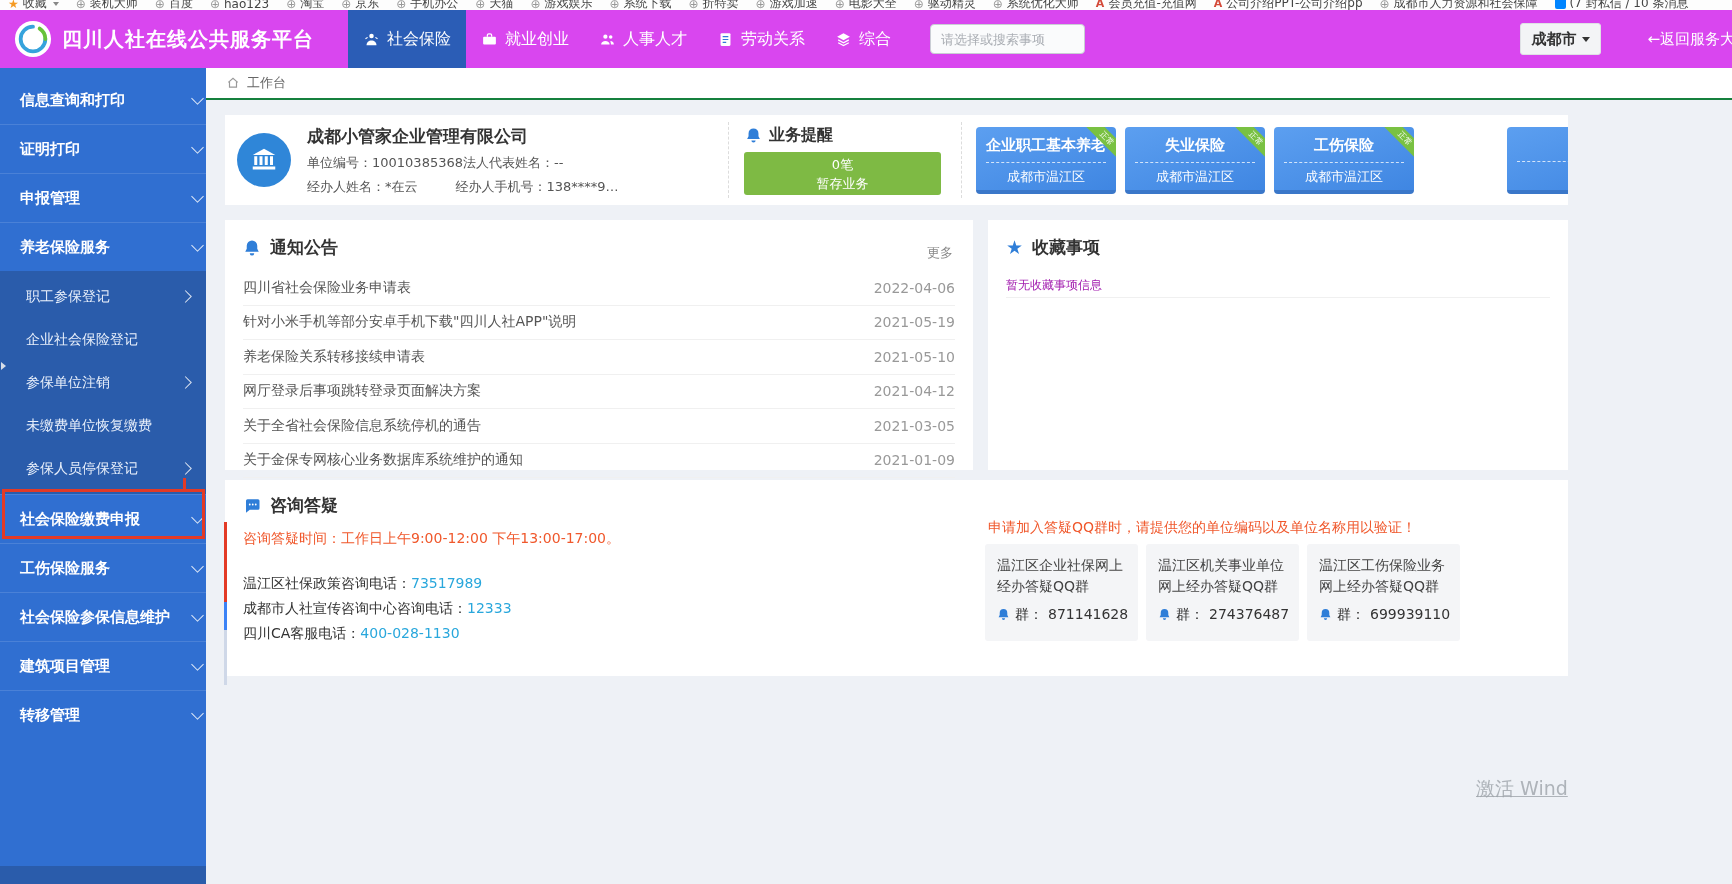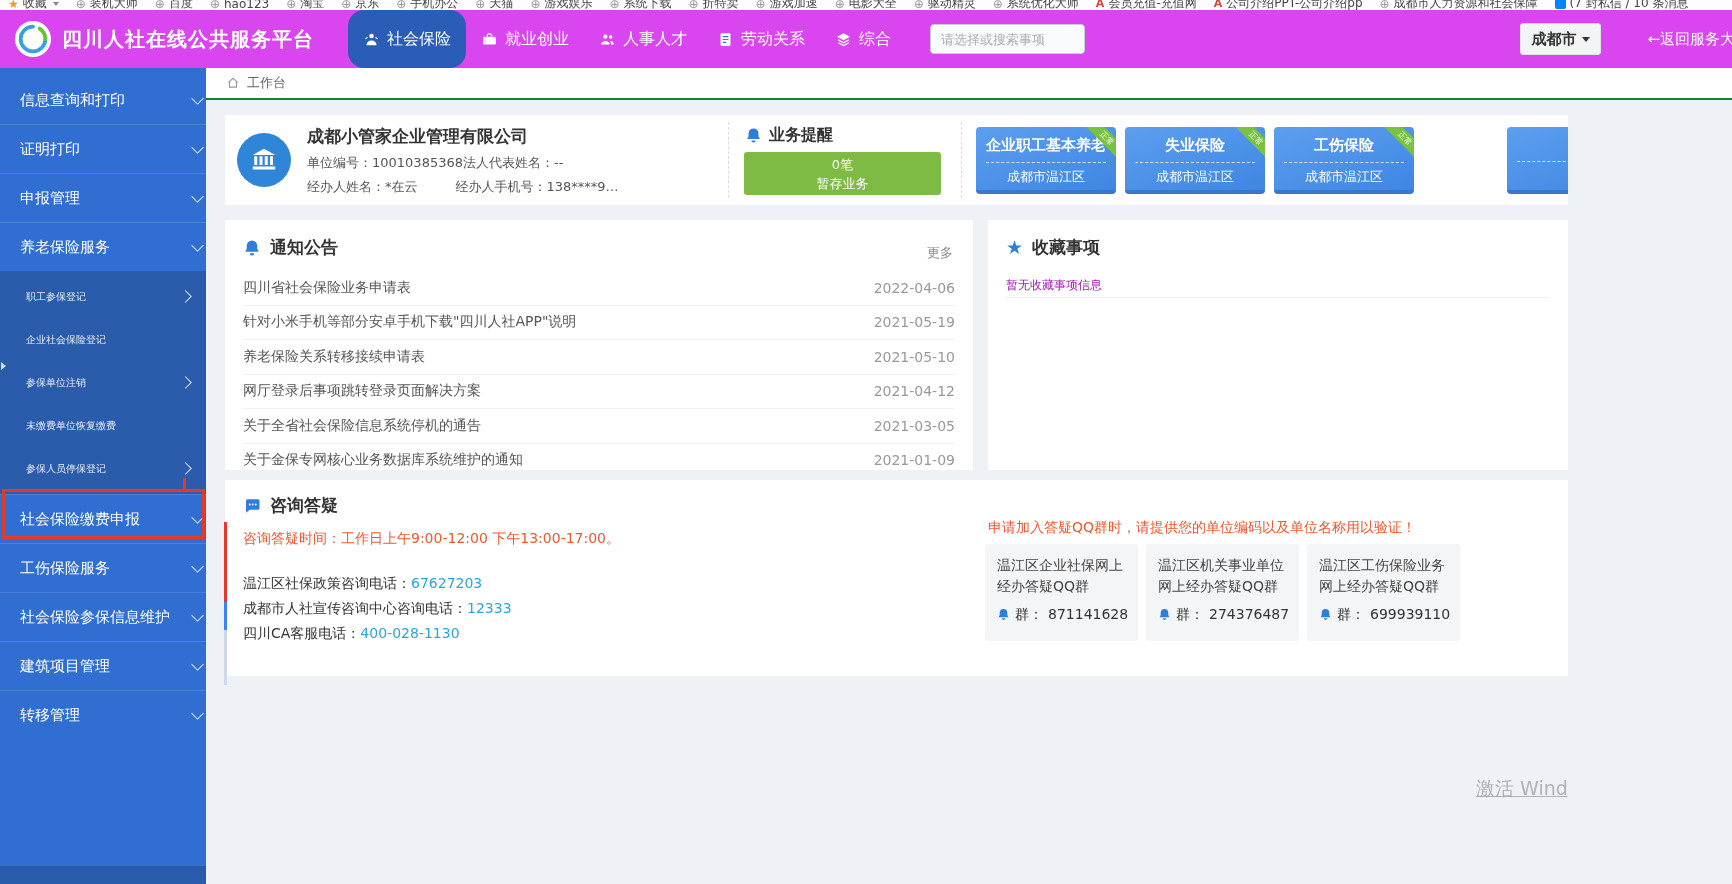--- a/index.html
+++ b/index.html
@@ -17,38 +17,38 @@
   .bm-star{color:#f59a23;font-size:12px;}
   .bm-caret{width:0;height:0;border-top:4px solid #888;border-left:3px solid transparent;border-right:3px solid transparent;margin-left:2px;}
   .bm-sq{width:11px;height:11px;border-radius:2px;background:#0084ff;display:inline-block;}
   .bm-a{color:#d44a3a;font-weight:bold;font-size:11px;}
   
   .header{position:absolute;top:10px;left:0;width:100%;height:58px;background:#d946ef;display:flex;align-items:center;color:#fff;}
   .logo{width:38px;height:38px;border-radius:50%;margin-left:14px;flex:0 0 auto;}
   .app-title{font-size:20px;font-weight:bold;margin-left:10px;letter-spacing:1px;white-space:nowrap;}
   .nav{display:flex;height:100%;margin-left:34px;align-items:stretch;}
   .nav-item{display:flex;align-items:center;gap:7px;padding:0 15px;font-size:16px;cursor:pointer;white-space:nowrap;}
-  .nav-item.active{background:#2b5db6;border-radius:16px;}
+  .nav-item.active{background:#2b5db6;}
   .nav-item svg{width:17px;height:17px;}
   .search-input{width:133px;height:28px;margin-left:24px;border:1px solid #c9cdd4;border-radius:4px;background:#fafbfc;font-size:13px;padding:0 10px;color:#333;outline:none;font-family:inherit;}
   .search-input::placeholder{color:#a9adb3;}
   .header-right{margin-left:auto;display:flex;align-items:center;gap:46px;}
   .city-btn{background:#f3f4f6;color:#333;height:30px;border-radius:3px;padding:0 10px;display:flex;align-items:center;gap:6px;font-size:15px;font-weight:bold;cursor:pointer;border:1px solid #dfe1e5;}
   .city-caret{width:0;height:0;border-top:5px solid #333;border-left:4px solid transparent;border-right:4px solid transparent;}
   .back-link{font-size:15px;color:#fff;white-space:nowrap;cursor:pointer;margin-right:-18px;}
   
   .sidebar{position:absolute;left:0;top:68px;width:206px;height:816px;background:#306fd1;color:#fff;padding-top:8px;box-sizing:border-box;}
-  .side-item{height:48px;display:flex;align-items:center;justify-content:space-between;padding:0 4px 0 20px;font-size:15px;border-top:1px solid rgba(255,255,255,.13);cursor:pointer;}
+  .side-item{height:48px;display:flex;align-items:center;justify-content:space-between;padding:0 4px 0 20px;font-size:15px;border-top:1px solid rgba(255,255,255,.13);cursor:pointer;font-weight:bold;}
   .side-item:first-child{border-top:none;}
   .chev{width:8px;height:8px;border-right:1.5px solid rgba(255,255,255,.85);border-bottom:1.5px solid rgba(255,255,255,.85);flex:0 0 auto;}
   .chev.down{transform:rotate(45deg);margin-top:-4px;}
   .chev.up{transform:rotate(-135deg);margin-top:4px;}
   .chev.right{transform:rotate(-45deg);}
   .submenu{background:#2a5cab;padding:4px 0;}
-  .sub-item{height:43px;display:flex;align-items:center;justify-content:space-between;padding:0 16px 0 26px;font-size:10px;color:#e9f0fb;cursor:pointer;}
+  .sub-item{height:43px;display:flex;align-items:center;justify-content:space-between;padding:0 16px 0 26px;font-size:14px;color:#e9f0fb;cursor:pointer;}
   .side-footer{position:absolute;bottom:0;left:0;width:100%;height:18px;background:#2a5cab;}
   .annotation-box{position:absolute;left:2px;top:421px;width:203px;height:50px;border:3px solid #e33a25;box-sizing:border-box;pointer-events:none;z-index:8;}
   .annotation-box::after{content:"";position:absolute;right:16px;top:-14px;width:3px;height:11px;background:#e33a25;}
   .collapse-arrow{position:absolute;left:1px;top:362px;width:0;height:0;border-left:5px solid #d8dee8;border-top:4px solid transparent;border-bottom:4px solid transparent;z-index:9;}
   
   .edge-mark-red{position:absolute;left:224px;top:522px;width:3px;height:80px;background:#e33a25;z-index:7;}
   .edge-mark-blue{position:absolute;left:224px;top:602px;width:3px;height:28px;background:#3b82f6;z-index:7;}
   .edge-mark-light{position:absolute;left:224px;top:630px;width:3px;height:55px;background:#cfd8e8;z-index:7;}
   
   .breadcrumb{position:absolute;left:206px;top:68px;right:0;height:32px;background:#fff;border-bottom:2px solid #15803d;display:flex;align-items:center;gap:7px;padding-left:20px;font-size:13px;color:#666;box-sizing:border-box;}
@@ -424,21 +424,21 @@
         <path d="M4 3h16a2 2 0 0 1 2 2v10a2 2 0 0 1-2 2H9l-5 4V5a2 2 0 0 1 2-2z"></path>
         <circle cx="9" cy="10" r="1.2" fill="#fff"></circle>
         <circle cx="13" cy="10" r="1.2" fill="#fff"></circle>
         <circle cx="17" cy="10" r="1.2" fill="#fff"></circle>
       </svg>
     <span>咨询答疑</span>
   </div>
   <div class="time-note">咨询答疑时间：工作日上午9:00-12:00 下午13:00-17:00。</div>
   <div class="phones">
     <div>
-      <span>温江区社保政策咨询电话：</span><span class="phone-num">67627203</span>
+      <span>温江区社保政策咨询电话：</span><span class="phone-num">73517989</span>
     </div>
     <div>
       <span>成都市人社宣传咨询中心咨询电话：</span><span class="phone-num">12333</span>
     </div>
     <div>
       <span>四川CA客服电话：</span><span class="phone-num">400-028-1130</span>
     </div>
   </div>
   <div class="qq-notice">申请加入答疑QQ群时，请提供您的单位编码以及单位名称用以验证！</div>
   <div class="qq-cards">

